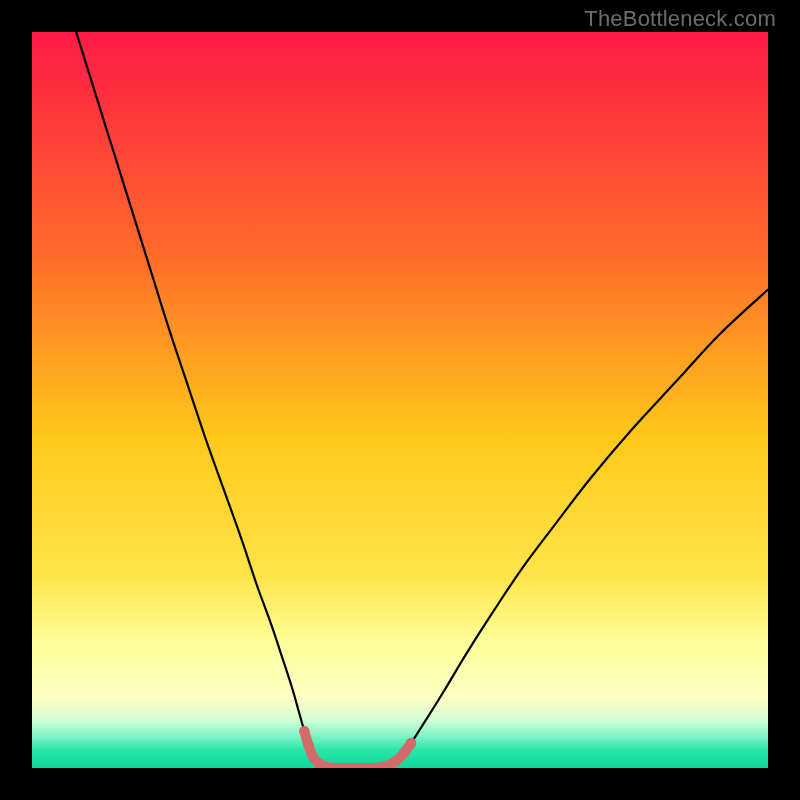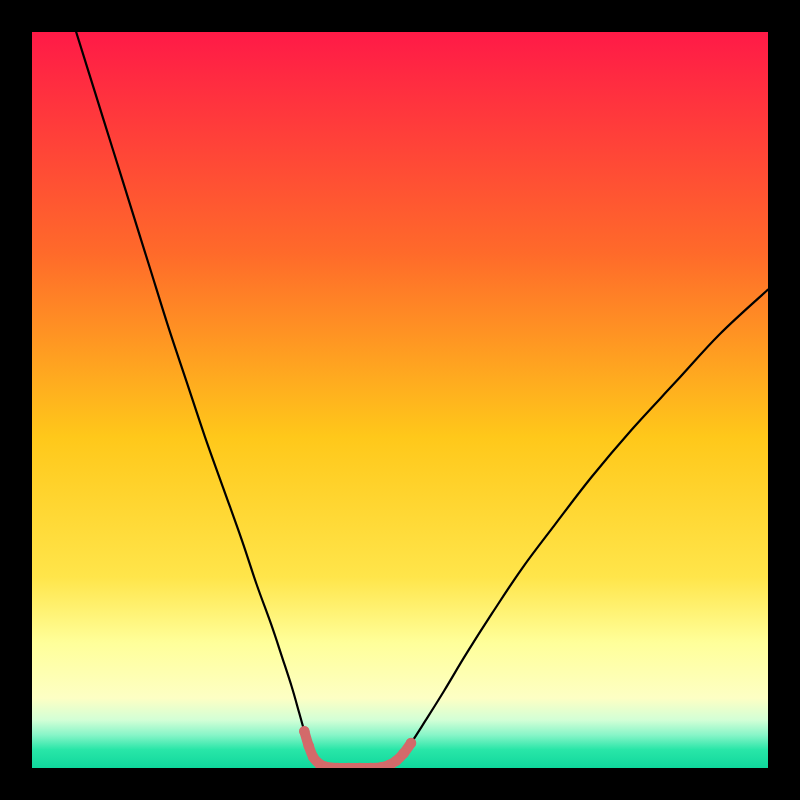--- a/index.html
+++ b/index.html
@@ -71,13 +71,14 @@
           <circle cx="327.52" cy="736.00" r="5.2" fill="#d36a6a"></circle>
           <circle cx="338.56" cy="736.00" r="5.2" fill="#d36a6a"></circle>
           <circle cx="349.60" cy="735.26" r="5.2" fill="#d36a6a"></circle>
           <circle cx="356.96" cy="733.06" r="5.2" fill="#d36a6a"></circle>
           <circle cx="364.32" cy="728.64" r="5.2" fill="#d36a6a"></circle>
           <circle cx="371.68" cy="721.28" r="5.2" fill="#d36a6a"></circle>
           <circle cx="379.04" cy="710.98" r="5.2" fill="#d36a6a"></circle>
         </g>
     </svg>
   </div>
+  <div class="watermark">TheBottleneck.com</div>
 </div>
 
 </body></html>

